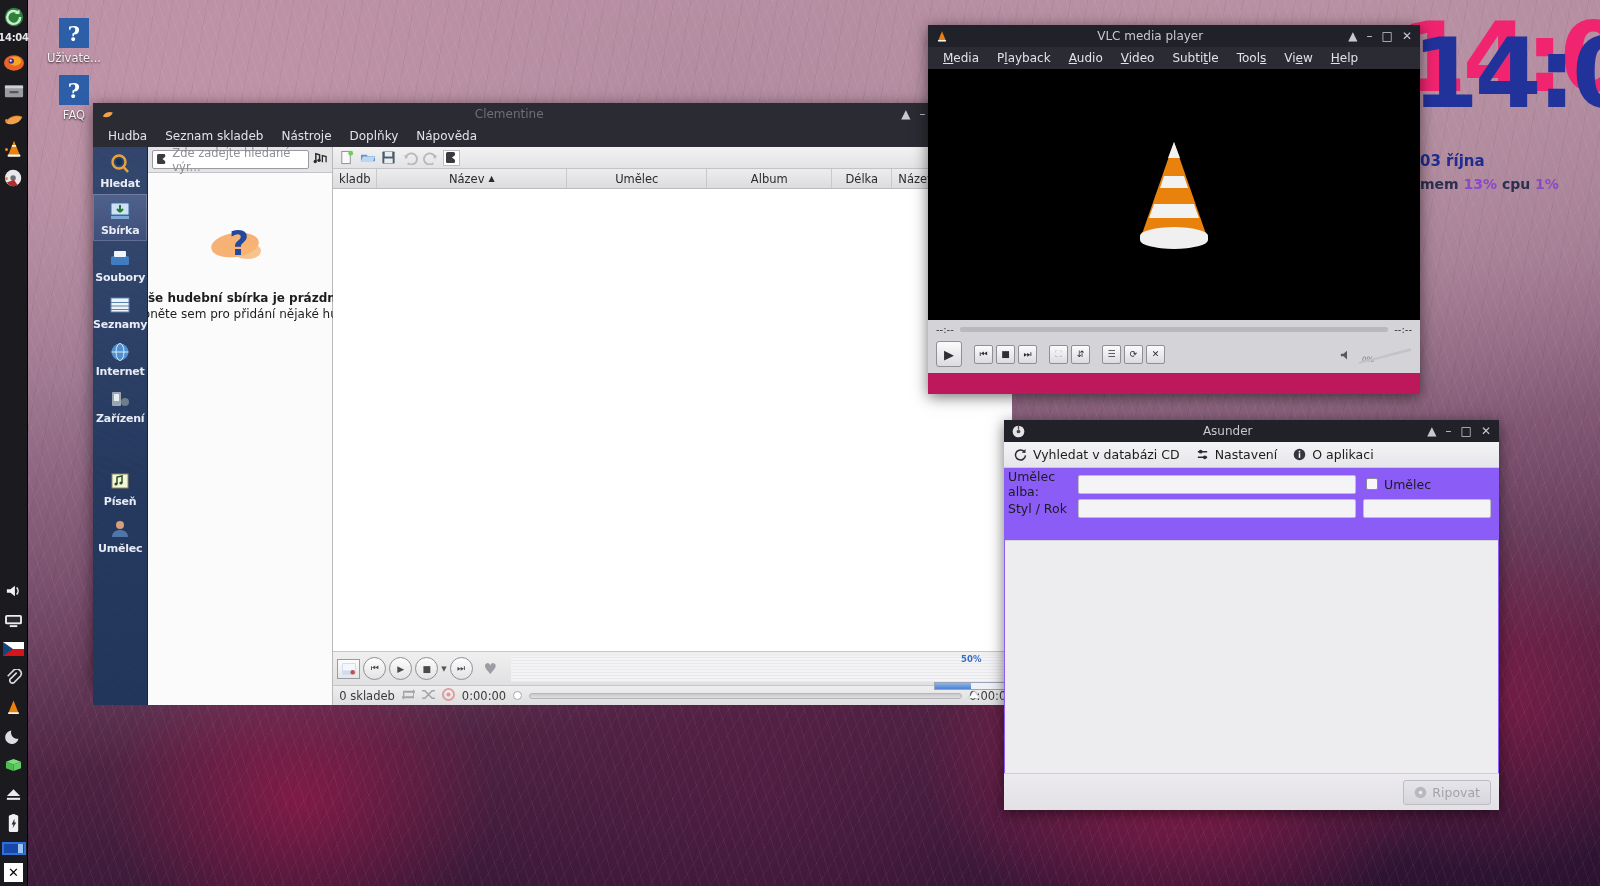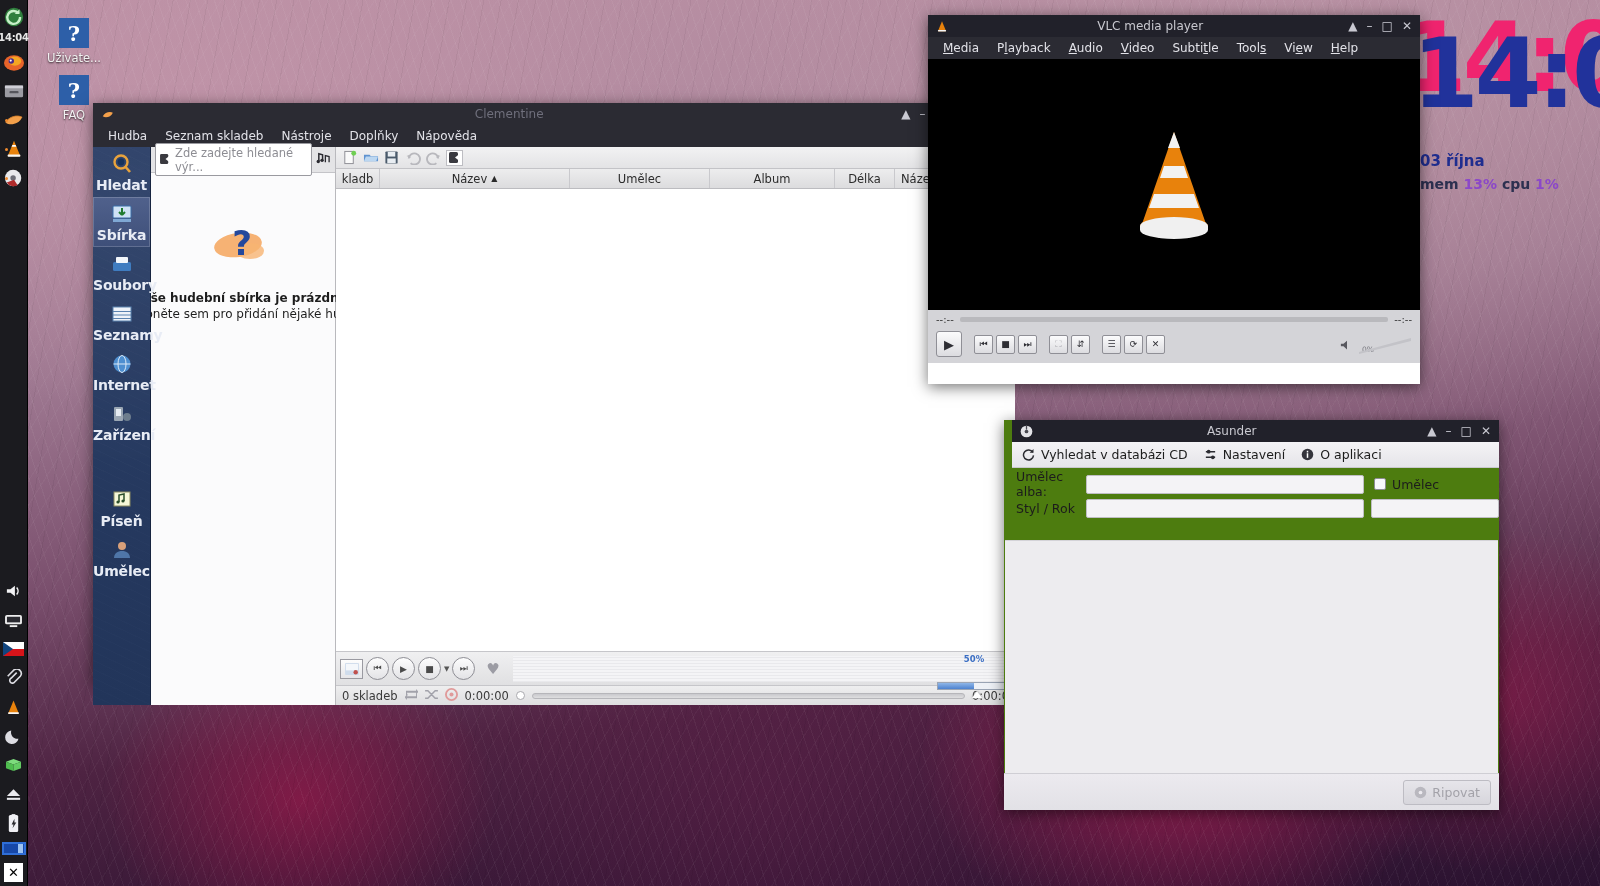--- a/index.html
+++ b/index.html
@@ -85,27 +85,27 @@
   #clementine { left:93px; top:103px; width:880px; height:580px; background:#ececed; }
   #clementine .body { display:flex; height:558px; }
   #cl-side { width:58px; background:linear-gradient(180deg,#2b3f67,#22355a); position:relative;
       border-right:1px solid #17243f; }
   #cl-side:before { content:""; position:absolute; inset:0; opacity:.25;
       background: radial-gradient(circle at 60% 12%, rgba(255,255,255,.18), transparent 55%),
                   repeating-linear-gradient(25deg, rgba(255,255,255,.05) 0 1px, transparent 1px 8px);}
   .cl-item { position:relative; padding:5px 0 4px; text-align:center; color:#e8ecf5; }
   .cl-item.sel { background:linear-gradient(180deg,#50618c,#3e4f79); box-shadow:inset 0 0 0 1px rgba(255,255,255,.18); }
   .cl-item .ci { width:24px; height:24px; margin:0 auto 1px; display:block; }
-  .cl-item .cl-lbl { font-size:14px; font-weight:700; letter-spacing:-.2px; }
+  .cl-item .cl-lbl { font-size:11px; font-weight:700; letter-spacing:-.2px; }
   .cl-gap { height:36px; }
 
   #cl-left { width:185px; background:#fbfbfc; border-right:1px solid #b9b9bd; display:flex; flex-direction:column;}
   .cl-srow { height:26px; background:#e4e4e6; display:flex; align-items:center; padding:0 4px; gap:4px;
       border-bottom:1px solid #c4c4c8;}
-  .cl-search { flex:1; height:33px; background:#fff; border:1px solid #9a9aa0; border-radius:2px;
+  .cl-search { flex:1; height:19px; background:#fff; border:1px solid #9a9aa0; border-radius:2px;
       display:flex; align-items:center; gap:4px; padding:0 4px; color:#8d8d93; font-size:11.5px;justify-content:flex-end; }
   .cl-empty { flex:1; display:flex; flex-direction:column; align-items:center; justify-content:flex-start;
       padding-top:44px; }
   .cl-qmark { width:62px; height:56px; position:relative; margin-bottom:18px;}
   .cl-empty .e1 { font-weight:700; font-size:12px; color:#1d1d1d; white-space:nowrap; }
   .cl-empty .e2 { font-size:12px; color:#1d1d1d; white-space:nowrap; margin-top:2px; }
 
   #cl-right { flex:1; display:flex; flex-direction:column; background:#f3f3f4;}
   .cl-ptool { height:22px; background:linear-gradient(180deg,#f2f2f3,#e3e3e5); border-bottom:1px solid #c3c3c7;
       display:flex; align-items:center; gap:4px; padding:0 5px; }
@@ -124,35 +124,35 @@
       background: repeating-linear-gradient(0deg,#e9e9ec 0 1px, #f4f4f6 1px 3px),
                   repeating-linear-gradient(90deg,#e9e9ec 0 1px, transparent 1px 3px); }
   .cl-vol { position:absolute; right:4px; top:2px; width:74px; height:30px; }
   .cl-status { height:20px; background:linear-gradient(180deg,#eeeeef,#dedee0); border-top:1px solid #c6c6ca;
       display:flex; align-items:center; font-size:11.5px; color:#3a3a3a; gap:7px; padding:0 6px; }
   .cl-track { flex:1; height:6px; border-radius:3px; background:linear-gradient(180deg,#c9c9cd,#dededf);
       border:1px solid #b6b6ba; }
   .cl-knob { width:9px; height:9px; border-radius:50%; background:#fff; border:1px solid #a9a9ae;}
 
   
-  #vlc { left:928px; top:15px; width:492px; height:369px; background:#ffffff; }
+  #vlc { left:928px; top:25px; width:492px; height:369px; background:#be185d; }
   #vlc .video { height:251px; background:#000; display:flex; align-items:center; justify-content:center; }
   #vlc .ctrls { background:#d4d4d8; height:auto; padding:4px 8px 6px; }
   .vlc-seekrow { display:flex; align-items:center; gap:6px; font-size:10px; color:#3a3a3a; }
   .vlc-seek { flex:1; height:5px; background:#b9b9bd; border-radius:2px; }
   .vlc-btnrow { display:flex; align-items:center; gap:3px; margin-top:6px; }
   .vb { width:19px; height:19px; border:1px solid #8f8f96; border-radius:2px;
       background:linear-gradient(180deg,#fbfbfc,#dcdce0); display:flex; align-items:center;
       justify-content:center; font-size:9px; color:#2e2e34; }
   .vb.play { width:26px; height:26px; border-radius:3px; font-size:13px; }
   .vb.dis { color:#a9a9af; }
   .vlc-vol { margin-left:auto; display:flex; align-items:flex-end; gap:4px; }
 
   
-  #asunder { left:1004px; top:420px; width:495px; height:390px; background:#4d7c0f;padding-left:8px; }
+  #asunder { left:1004px; top:420px; width:495px; height:390px; background:#8b5cf6; }
   #as-tool { height:26px; background:linear-gradient(180deg,#f4f3f6,#e6e5e9);
       border-bottom:1px solid #c9c8cd; display:flex; align-items:center; gap:16px; padding:0 10px; }
   #as-tool .ab { display:flex; align-items:center; gap:6px; font-size:12.5px; color:#1c1c1c; }
   #as-form { padding:4px 0 0; }
   .as-row { display:flex; align-items:center; height:24px; }
   .as-lbl { width:74px; padding-left:4px; font-size:12.5px; color:#1c1c1c; }
   .as-inp { height:19px; background:#f4f3f6; border:1px solid #bfbec4; border-radius:2px; }
   .as-chk { width:12px; height:12px; border:1px solid #8d8c93; background:#f8f8fa; border-radius:2px; }
   #as-list { position:absolute; left:1px; top:120px; right:1px; bottom:37px; background:#edecef;
       border-top:1px solid #d4d3d8;}

